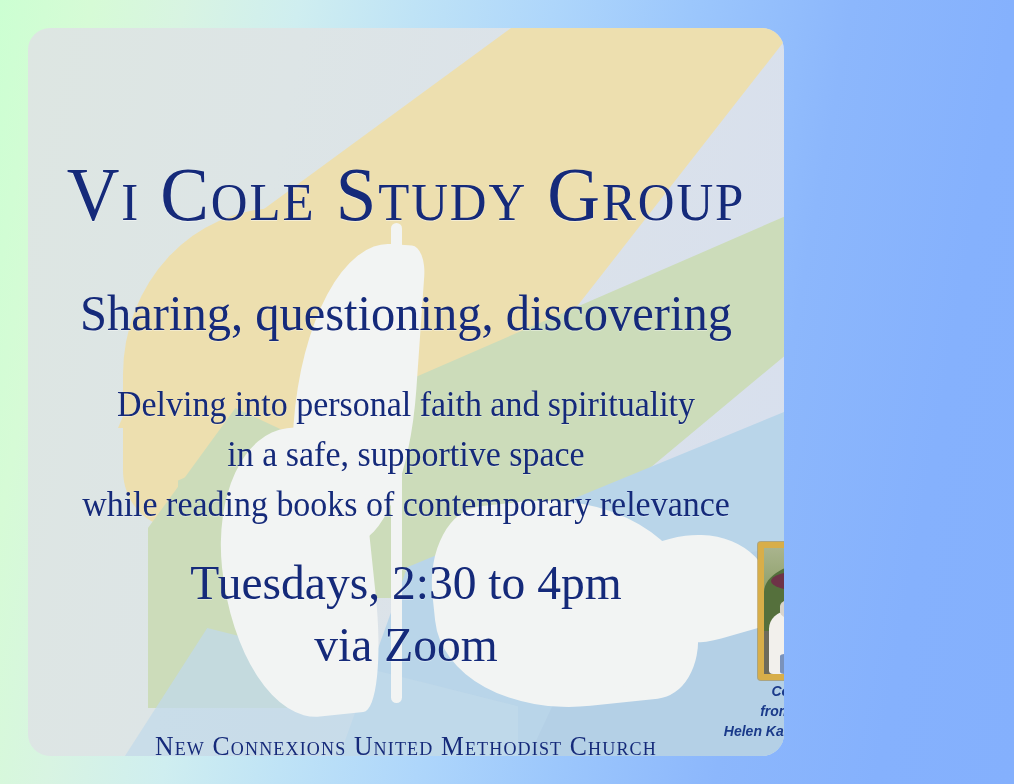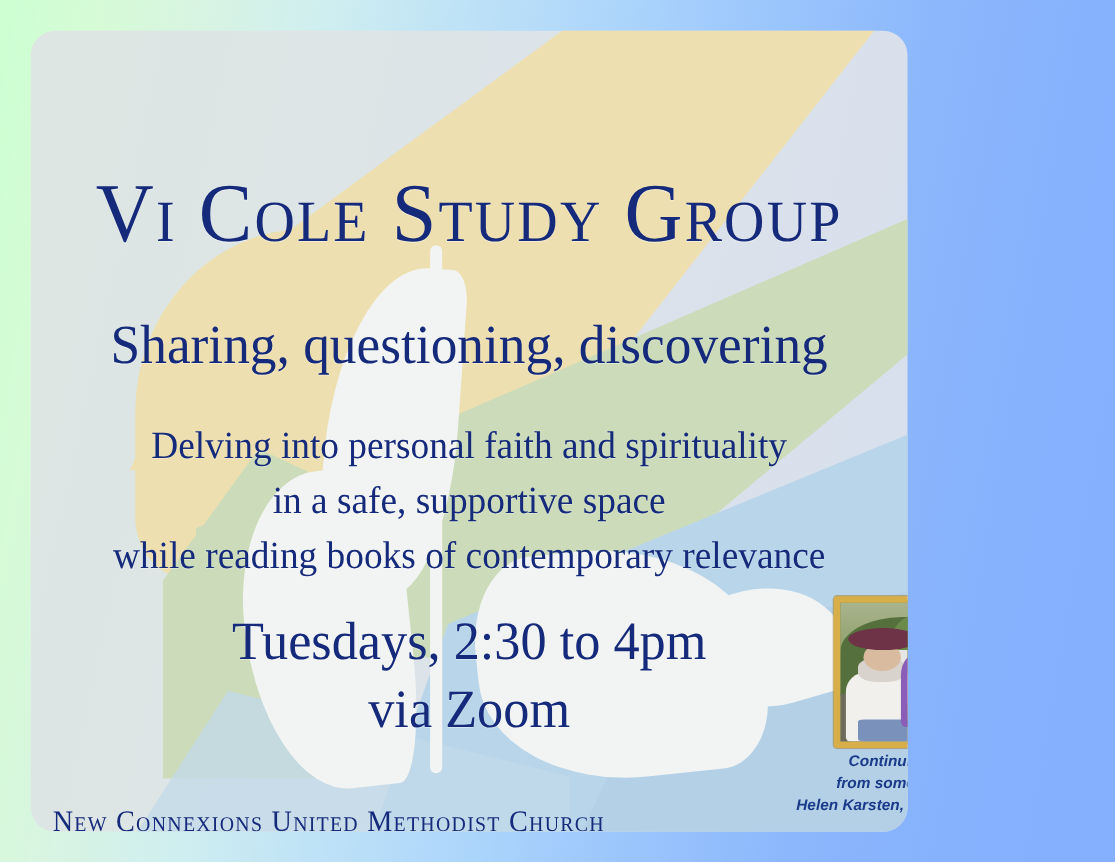--- a/index.html
+++ b/index.html
@@ -29,21 +29,20 @@
   
   .card {
     position: absolute;
     left: 28px;
     top: 28px;
     width: 756px;
     height: 728px;
     border-radius: 22px;
     overflow: hidden;
     background: linear-gradient(102deg, #dde6e2 0%, #dde5e6 30%, #dbe2ea 62%, #d7dfee 100%);
-    padding-left: 41px;
   }
 
   
   .band {
     position: absolute;
     pointer-events: none;
   }
   .band-yellow {
     left: 90px;
     top: -30px;
@@ -305,21 +304,21 @@
     font-weight: bold;
     font-size: 14px;
     line-height: 1.42;
   }
 
   .footer {
     position: absolute;
     left: 0;
     right: 0;
     top: 704px;
-    text-align: left;
+    text-align: center;
     color: #152a7a;
     text-decoration: underline;
   }
   .footer-church {
     font-family: "Liberation Serif", serif;
     font-variant: small-caps;
     font-size: 27px;
     letter-spacing: 1.2px;
     line-height: 1.1;
     transform: scaleX(0.95);

